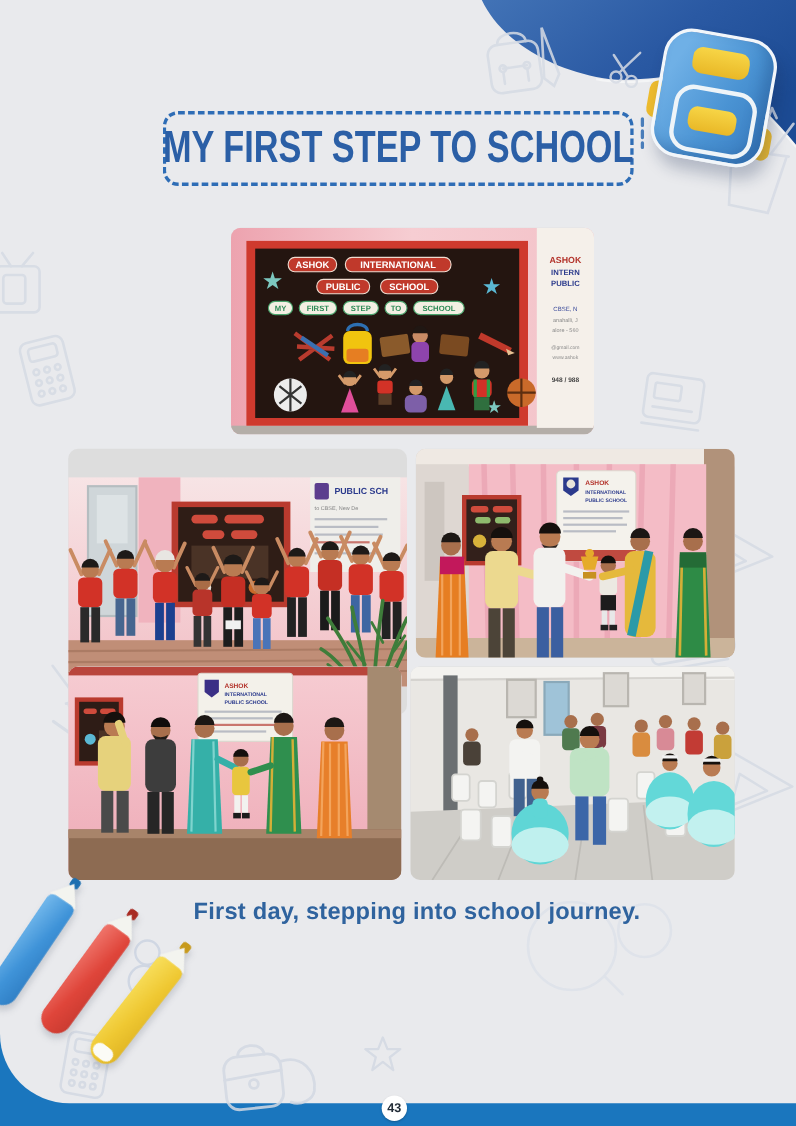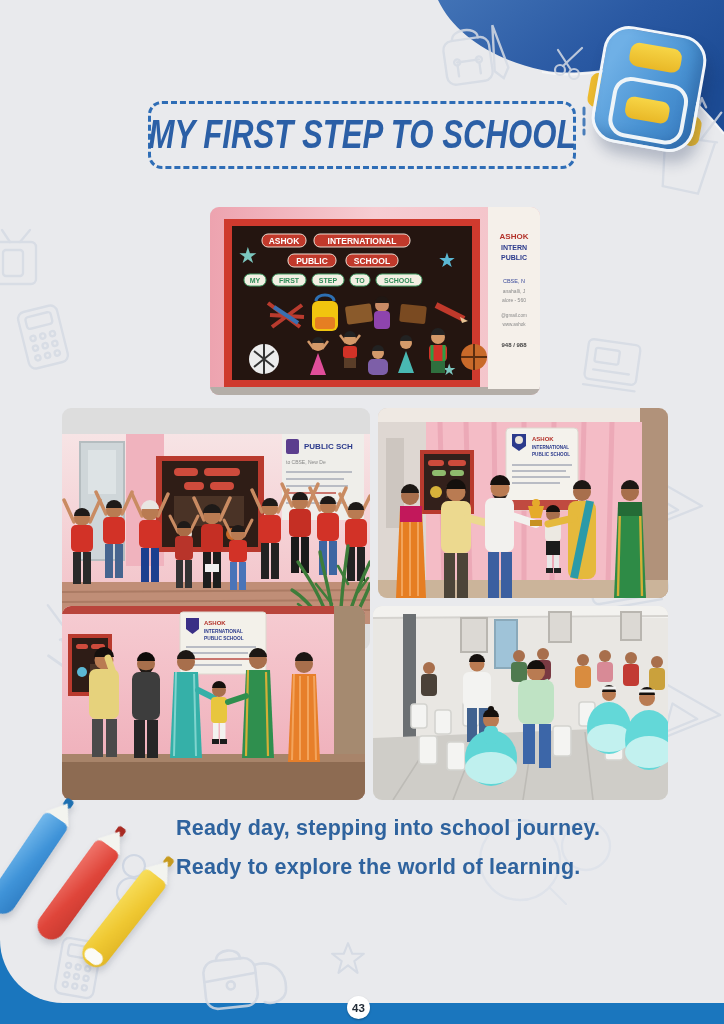--- a/index.html
+++ b/index.html
@@ -22,21 +22,21 @@
   .bp-tab.r{right:-6px;top:78px;width:16px;height:30px;}
   .bp-body{position:absolute;inset:0;border-radius:26px;border:3px solid #f2f6fa;
     background:linear-gradient(115deg,#6fb0e6 15%,#4a93d3 60%,#3a7ec2 95%);
     box-shadow:inset -8px -6px 12px rgba(25,70,125,.30), 6px 10px 14px rgba(20,40,80,.25);}
   .bp-top{position:absolute;left:24%;top:11%;width:54%;height:21%;background:linear-gradient(#f7d546,#e9b827);border-radius:9px;}
   .bp-pocket{position:absolute;left:14%;top:42%;width:70%;height:47%;border:4px solid #eef4f8;border-radius:18px;}
   .bp-patch{position:absolute;left:16%;top:28%;width:64%;height:42%;background:linear-gradient(#f7d546,#e9b827);border-radius:8px;}
 
   
   .title-row{position:absolute;left:0;top:101px;width:100%;display:flex;justify-content:center;z-index:3;}
-  .title-box{position:relative;width:422px;height:62px;border:3px dashed #2e6db6;border-radius:14px;font-style:italic;}
+  .title-box{position:relative;width:422px;height:62px;border:3px dashed #2e6db6;border-radius:14px;}
   .title-text{position:absolute;left:50%;top:50%;transform:translate(-50%,-52%) scaleX(.76);
     white-space:nowrap;font-size:41px;font-weight:bold;letter-spacing:0;color:#2b5fa6;}
 
   
   .photo{position:absolute;border-radius:9px;overflow:hidden;z-index:3;background:#ddd;}
   .photo svg{width:100%;height:100%;}
   .ph-board{left:210px;top:207px;width:330px;height:188px;}
   .ph-dance{left:62px;top:408px;width:308px;height:242px;}
   .ph-award{left:378px;top:408px;width:290px;height:190px;}
   .ph-stage{left:62px;top:606px;width:303px;height:194px;}
@@ -684,22 +684,21 @@
         <circle cx="274" cy="92" r="8" fill="#b97b52"></circle>
           <path d="M266,89 A8 8 0 0 1 282,89 Z" fill="#15100d"></path>
           <path d="M266,85 L282,85" stroke="#f2f2f2" stroke-width="3"></path>
         <ellipse cx="276" cy="134" rx="24" ry="30" fill="#63d8d8"></ellipse>
           <ellipse cx="276" cy="146" rx="24" ry="16" fill="#c2f1ef"></ellipse>
       </g>
     </svg>
   </figure>
 
   <div class="caption">
-    <p>Ready day, stepping into school journey.</p>
-    <p>Ready to explore the world of learning.</p>
+    <p>First day, stepping into school journey.</p>
   </div>
 
   <div class="pencil p-blue">
     <div class="nib"></div>
     <div class="wood"></div>
     <div class="body"></div>
   </div>
   <div class="pencil p-red">
     <div class="nib"></div>
     <div class="wood"></div>

